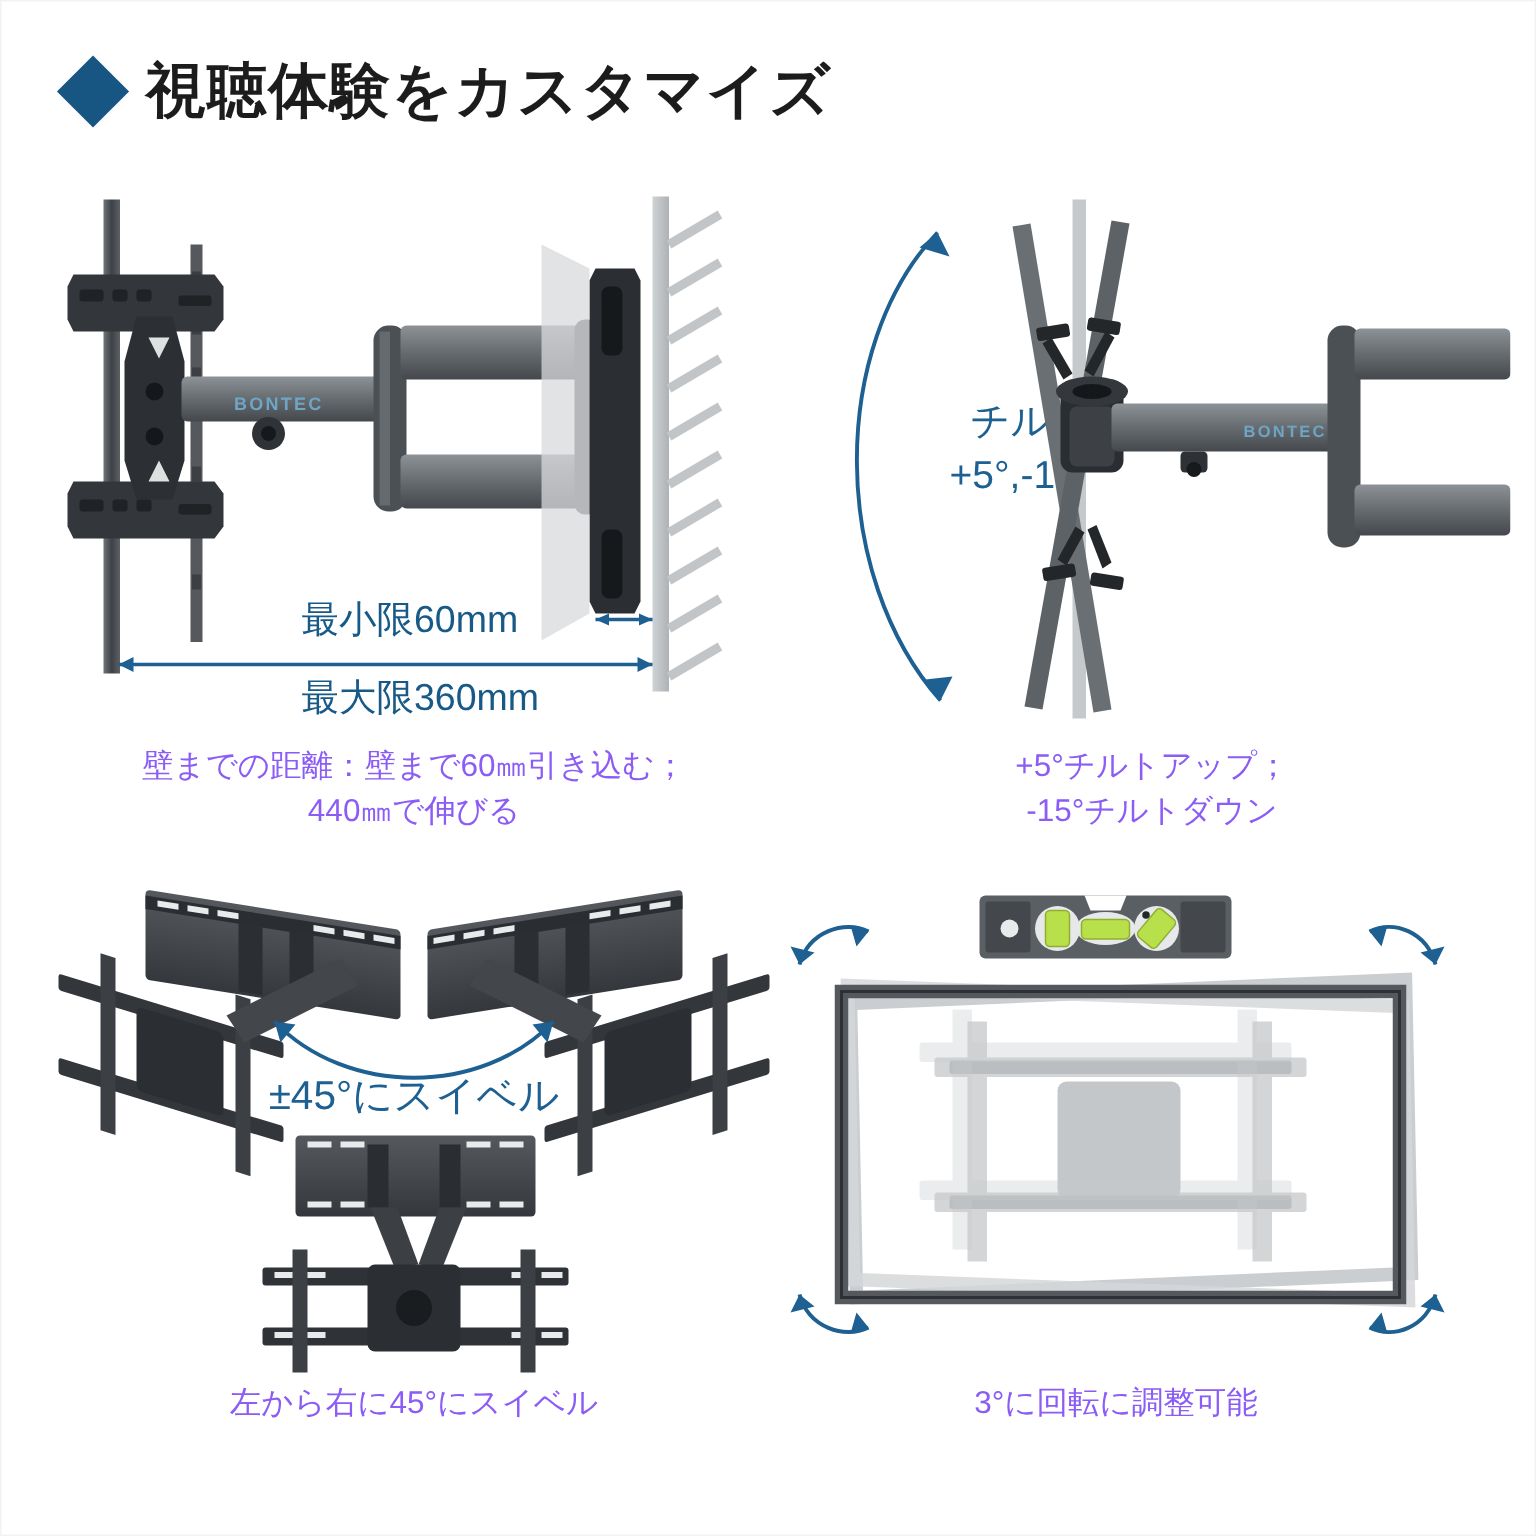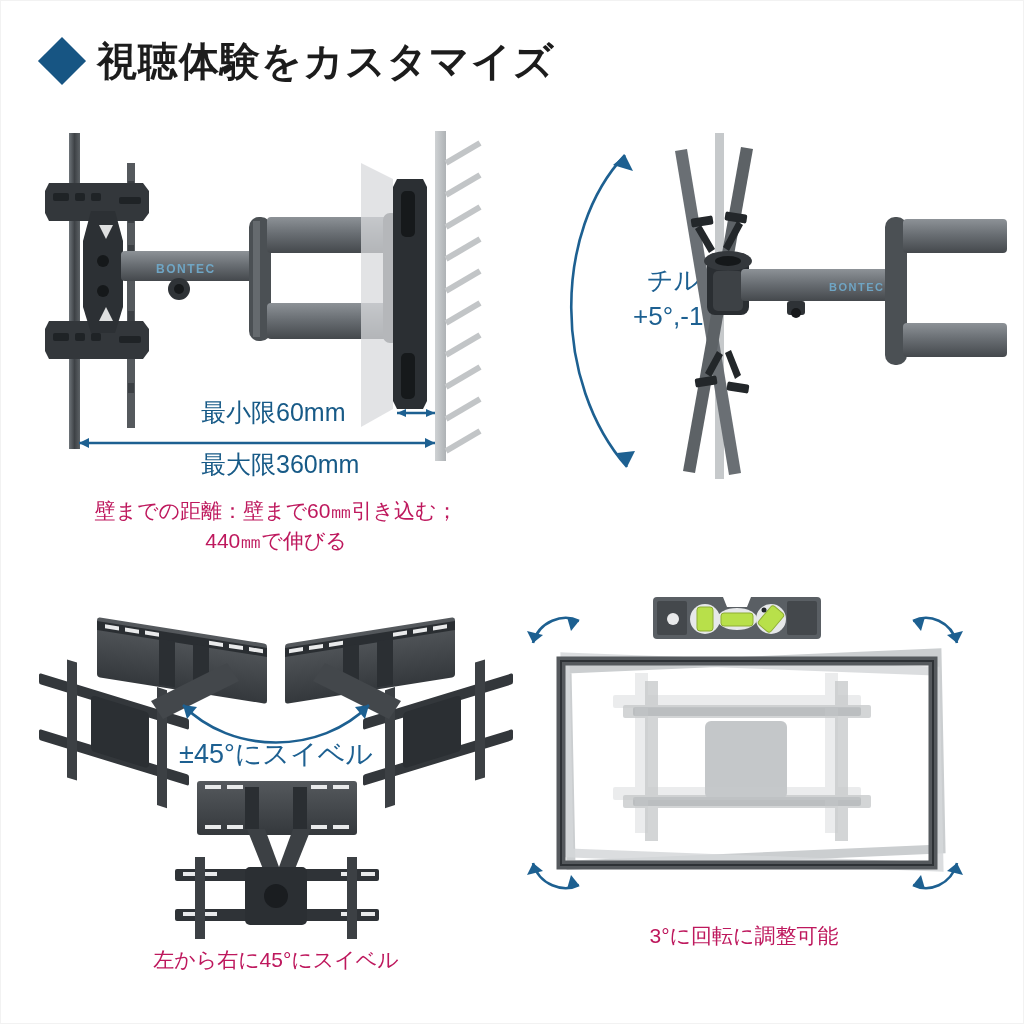--- a/index.html
+++ b/index.html
@@ -34,29 +34,29 @@
     color:#1c1c1c;
     letter-spacing:1px;
     line-height:1;
     white-space:nowrap;
   }
 
   
   .panel{position:absolute;}
   .p1{left:30px;top:120px;width:490px;height:440px;}
   .p2{left:528px;top:120px;width:478px;height:440px;}
-  .p3{left:30px;top:604px;width:490px;height:415px;}
+  .p3{left:30px;top:580px;width:490px;height:415px;}
   .p4{left:504px;top:580px;width:478px;height:415px;}
 
   .art{position:absolute;left:0;top:0;width:100%;}
   .caption{
     position:absolute;left:0;width:100%;
     text-align:center;
     font-size:21px;
-    color:#be185d;
+    color:#8b5cf6;
     line-height:1.45;
     font-family:"Liberation Sans","DejaVu Sans",sans-serif;
   }
   .cap1{top:375px;}
   .cap2{top:375px;}
   .cap3{top:340px;text-align:center;}
   .cap4{top:340px;}
 
   .measure-label{
     fill:#175a87;
@@ -243,20 +243,24 @@
         <circle cx="267" cy="192" r="5" fill="#17191b"></circle>
       </g>
 
       <g>
         <rect x="356" y="96" width="22" height="148" rx="10" fill="#4b5054"></rect>
         <rect x="374" y="98" width="104" height="34" rx="4" fill="url(#armG2)"></rect>
         <rect x="374" y="202" width="104" height="34" rx="4" fill="url(#armG2)"></rect>
       </g>
     </svg>
 
+    <div class="caption cap2">
+      <div>+5°チルトアップ；</div>
+      <div>-15°チルトダウン</div>
+    </div>
   </div>
 
   <div class="panel p3">
     <svg class="art" viewBox="0 0 490 340" width="490" height="340">
       <defs>
         <linearGradient id="plateG" x1="0" y1="0" x2="0" y2="1">
           <stop offset="0" stop-color="#55595d"></stop>
           <stop offset="1" stop-color="#34383c"></stop>
         </linearGradient>
       </defs>

